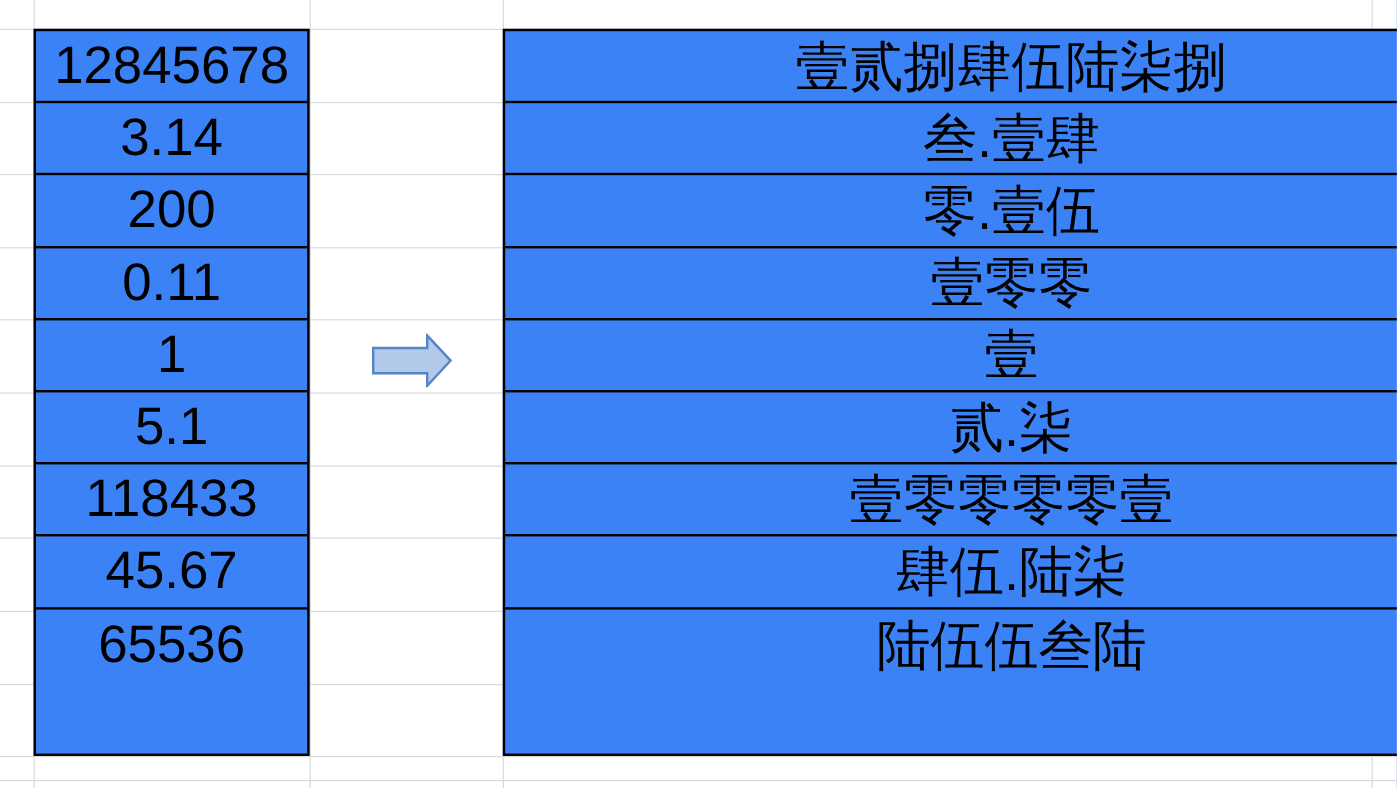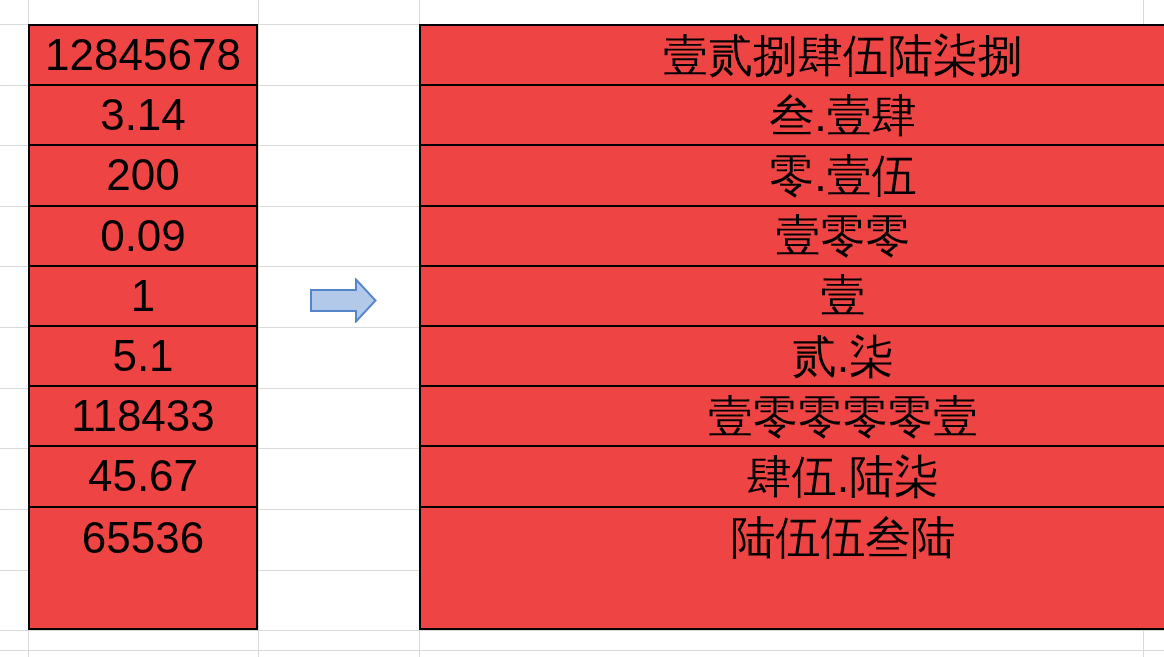--- a/index.html
+++ b/index.html
@@ -27,21 +27,21 @@
     top: 0;
     height: 657px;
     width: 1px;
     background: #dadada;
   }
   
   .conv-table {
     position: absolute;
     top: 24px;
     height: 606px;
-    background: #ef4444;
+    background: #3b82f6;
     border: 2px solid #000000;
     box-sizing: border-box;
     display: grid;
     grid-template-rows: repeat(10, 1fr);
   }
   .conv-table.left  { left: 28px;  width: 230px; }
   .conv-table.right { left: 419px; width: 848px; }
   .cell {
     display: flex;
     align-items: center;
@@ -85,21 +85,21 @@
   <div class="gridline-v" style="left:28px"></div>
   <div class="gridline-v" style="left:258px"></div>
   <div class="gridline-v" style="left:419px"></div>
   <div class="gridline-v" style="left:1143px"></div>
 </div>
 
 <div class="conv-table left">
   <div class="cell">12845678</div>
   <div class="cell">3.14</div>
   <div class="cell">200</div>
-  <div class="cell">0.09</div>
+  <div class="cell">0.11</div>
   <div class="cell">1</div>
   <div class="cell">5.1</div>
   <div class="cell">118433</div>
   <div class="cell">45.67</div>
   <div class="cell">65536</div>
 </div>
 
 <div class="arrow-wrap">
   <svg width="67" height="45" viewBox="0 0 67 45">
     <polygon stroke-width="2" stroke-linejoin="miter" points="1,12 46,12 46,1.5 65.5,22.5 46,43.5 46,33 1,33" fill="#B3C9EA" stroke="#5585C9"></polygon>

